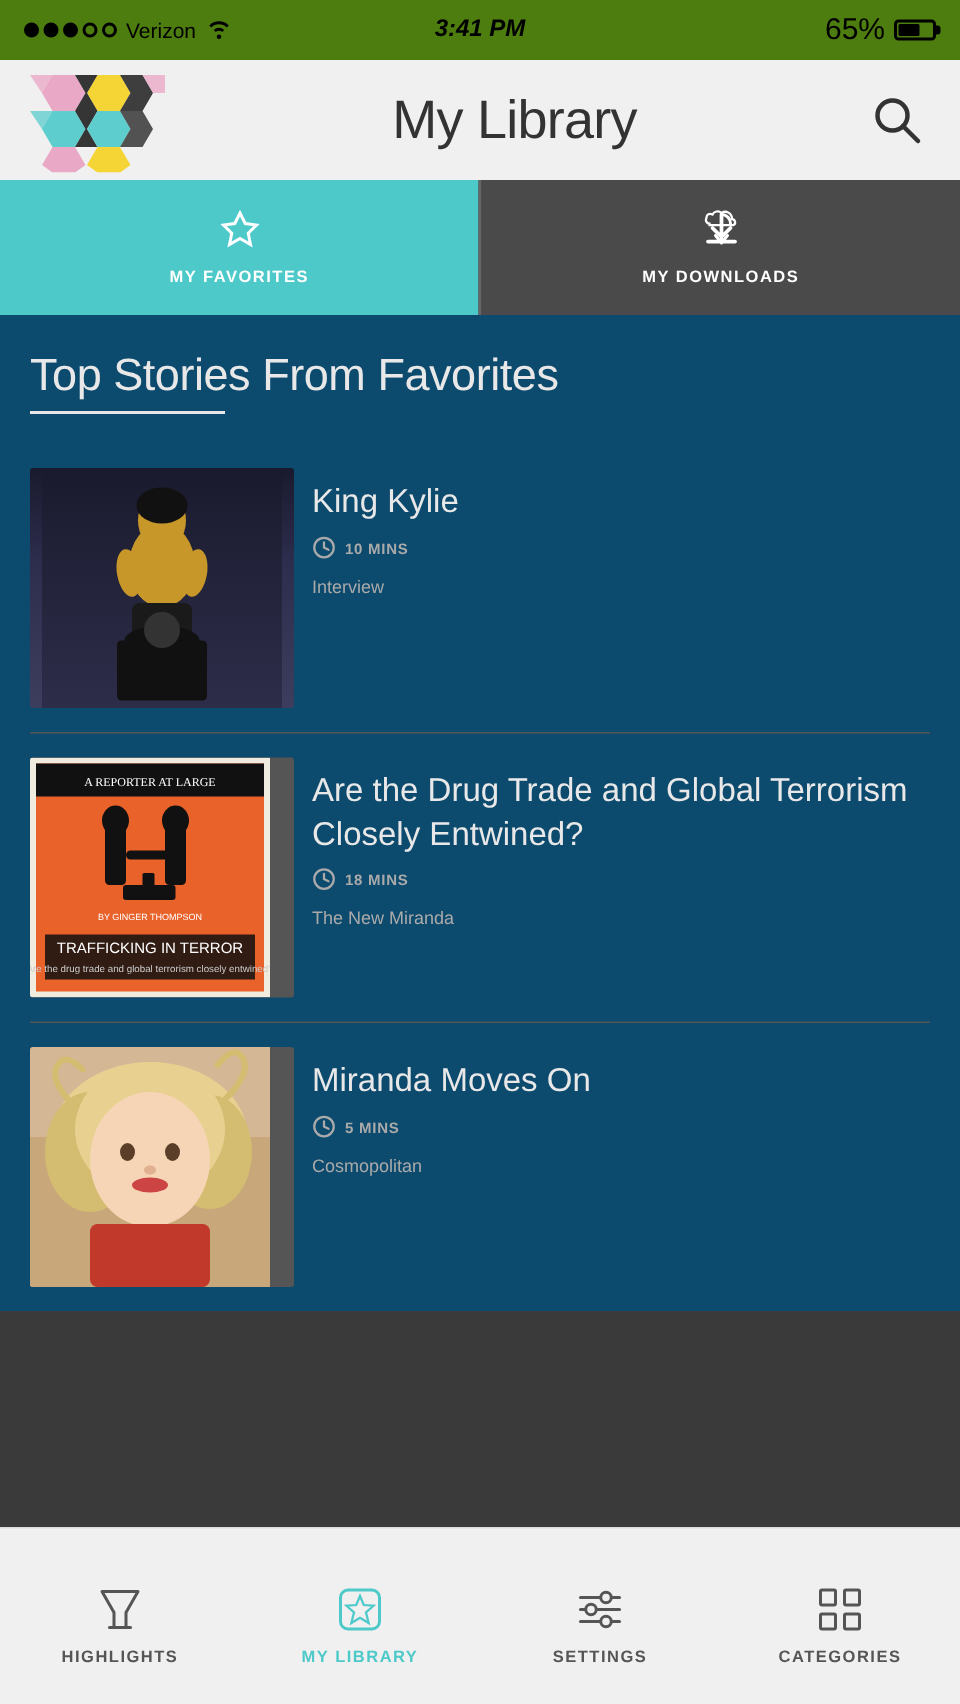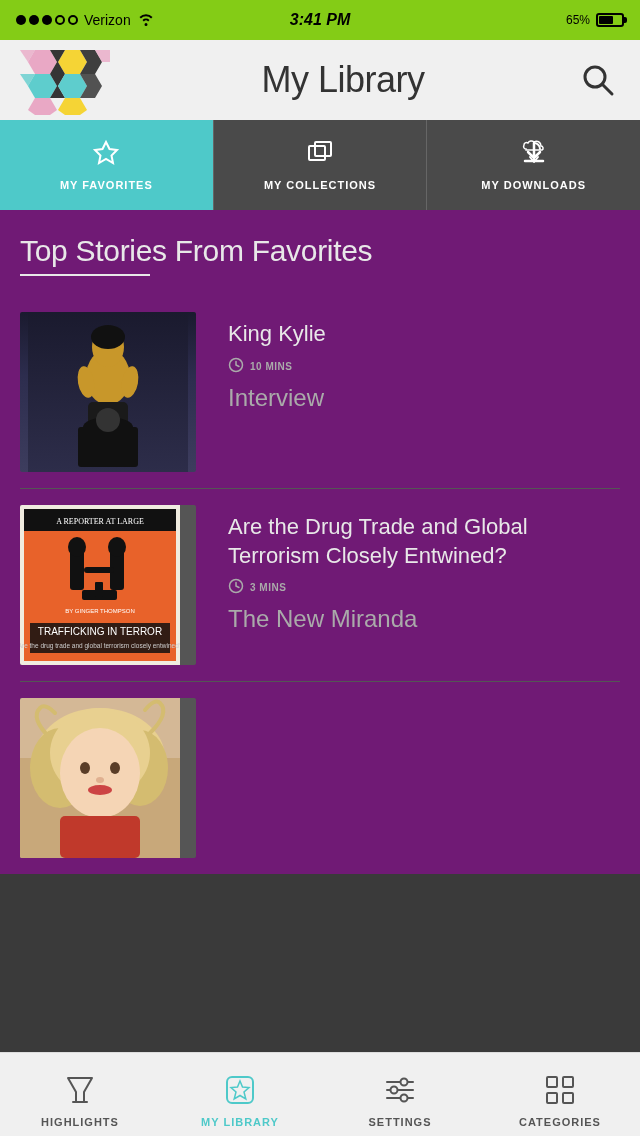--- a/index.html
+++ b/index.html
@@ -9,21 +9,21 @@
       background: #3a3a3a;
       font-family: -apple-system, 'Helvetica Neue', Arial, sans-serif;
       overflow: hidden;
       position: relative;
     }
 
     
     .status-bar {
       width: 640px;
       height: 40px;
-      background: #84cc16;
+      background: #4d7c0f;
       display: flex;
       align-items: center;
       justify-content: space-between;
       padding: 16px 16px;
       position: relative;
     }
     .status-left {
       display: flex;
       align-items: center;
       gap: 6px;
@@ -47,21 +47,21 @@
       color: #000;
       position: absolute;
       left: 50%;
       transform: translateX(-50%);
       font-style: italic;
     }
     .status-right {
       display: flex;
       align-items: center;
       gap: 6px;
-      font-size: 12px;
+      font-size: 20px;
       color: #000;
     }
     .battery {
       display: flex;
       align-items: center;
       gap: 3px;
     }
     .battery-bar {
       width: 28px; height: 14px;
       border: 2px solid #000;
@@ -140,41 +140,41 @@
       color: #fff;
     }
     .tab-icon { color: #fff; font-size: 22px; }
 
     
     .divider { width: 1px; background: #666; }
 
     
     .content {
       width: 640px;
-      background: #701a75;
+      background: #0c4a6e;
       padding: 24px 20px 0 20px;
     }
     .section-title {
       font-size: 30px;
       font-weight: 300;
       color: #e8e8e8;
       margin-bottom: 6px;
       letter-spacing: -0.3px;
     }
     .section-underline {
       width: 130px;
       height: 2px;
       background: #e8e8e8;
       margin-bottom: 20px;
     }
 
     
     .story-item {
       display: flex;
-      gap: 32px;
+      gap: 12px;
       padding: 16px 0;
       border-bottom: 1px solid #555;
     }
     .story-thumb {
       width: 176px;
       height: 160px;
       flex-shrink: 0;
       border-radius: 2px;
       overflow: hidden;
       background: #555;
@@ -212,32 +212,32 @@
       font-size: 14px;
       color: #aaa;
     }
     .story-time {
       font-size: 10px;
       font-weight: 700;
       color: #aaa;
       letter-spacing: 0.5px;
     }
     .story-source {
-      font-size: 24px;
+      font-size: 12px;
       color: #aaa;
       font-weight: 300;
     }
 
     
     .bottom-nav {
       position: absolute;
       bottom: 0;
       left: 0;
       width: 640px;
-      height: 84px;
+      height: 118px;
       background: #f0f0f0;
       display: flex;
       border-top: 1px solid #ddd;
     }
     .nav-item {
       flex: 1;
       display: flex;
       flex-direction: column;
       align-items: center;
       justify-content: center;
@@ -334,29 +334,20 @@
 <div class="tab-bar-top">
   <div class="tab-top active">
     <span class="tab-icon">
       <svg width="28" height="28" viewBox="0 0 28 28" fill="none">
         <polygon points="14,3 17.5,10 25,11 19.5,16.5 21,24 14,20 7,24 8.5,16.5 3,11 10.5,10" stroke="#fff" stroke-width="2" fill="none"></polygon>
       </svg>
     </span>
     <span class="tab-top-label">MY FAVORITES</span>
   </div>
   <div class="divider"></div>
-  <div class="tab-top">
-    <span class="tab-icon">
-      <svg width="28" height="28" viewBox="0 0 28 28" fill="none">
-        <rect x="3" y="7" width="16" height="14" rx="1" stroke="#fff" stroke-width="2" fill="none"></rect>
-        <rect x="9" y="3" width="16" height="14" rx="1" stroke="#fff" stroke-width="2" fill="none"></rect>
-      </svg>
-    </span>
-    <span class="tab-top-label">MY COLLECTIONS</span>
-  </div>
   <div class="divider"></div>
   <div class="tab-top">
     <span class="tab-icon">
       <svg width="28" height="28" viewBox="0 0 28 28" fill="none">
         <path d="M14 4 L14 18 M8 13 L14 19 L20 13" stroke="#fff" stroke-width="2.5" stroke-linecap="round" stroke-linejoin="round" fill="none"></path>
         <path d="M5 22 L23 22" stroke="#fff" stroke-width="2.5" stroke-linecap="round"></path>
         <path d="M14 4 A6 6 0 0 1 20 10" stroke="#fff" stroke-width="2" stroke-linecap="round" fill="none"></path>
         <path d="M8 8 L14 4" stroke="none"></path>
 
         <path d="M6 10 C4 10 3 8 4 6 C4 4 6 3 8 4 C9 2 12 1 14 3 C17 1 21 3 21 7 C23 7 24 10 22 11 L6 11 Z" stroke="#fff" stroke-width="1.5" fill="none"></path>
@@ -446,21 +437,21 @@
     </div>
     <div class="story-info">
       <div class="story-title">Are the Drug Trade and Global Terrorism Closely Entwined?</div>
       <div class="story-meta">
         <span class="clock-icon">
           <svg width="16" height="16" viewBox="0 0 16 16" fill="none">
             <circle cx="8" cy="8" r="6.5" stroke="#aaa" stroke-width="1.5"></circle>
             <path d="M8 4.5 L8 8 L11 9.5" stroke="#aaa" stroke-width="1.5" stroke-linecap="round"></path>
           </svg>
         </span>
-        <span class="story-time">3 MINS</span>
+        <span class="story-time">18 MINS</span>
       </div>
       <div class="story-source">The New Miranda</div>
     </div>
   </div>
 
   <div class="story-item" style="border-bottom: none;">
     <div class="story-thumb">
       <svg width="160" height="160" viewBox="0 0 160 160" xmlns="http://www.w3.org/2000/svg">
         <rect width="160" height="160" fill="#d4b896"></rect>
 
@@ -478,20 +469,33 @@
 
         <ellipse cx="80" cy="82" rx="4" ry="3" fill="#e0b090"></ellipse>
 
         <ellipse cx="80" cy="92" rx="12" ry="5" fill="#c44"></ellipse>
 
         <rect x="40" y="118" width="80" height="42" rx="5" fill="#c0392b"></rect>
 
         <path d="M30 40 Q10 20 20 10 Q25 5 35 15" stroke="#d4bc70" stroke-width="4" fill="none" stroke-linecap="round"></path>
         <path d="M130 35 Q150 15 140 5 Q135 0 125 12" stroke="#d4bc70" stroke-width="4" fill="none" stroke-linecap="round"></path>
       </svg>
+    </div>
+    <div class="story-info">
+      <div class="story-title">Miranda Moves On</div>
+      <div class="story-meta">
+        <span class="clock-icon">
+          <svg width="16" height="16" viewBox="0 0 16 16" fill="none">
+            <circle cx="8" cy="8" r="6.5" stroke="#aaa" stroke-width="1.5"></circle>
+            <path d="M8 4.5 L8 8 L11 9.5" stroke="#aaa" stroke-width="1.5" stroke-linecap="round"></path>
+          </svg>
+        </span>
+        <span class="story-time">5 MINS</span>
+      </div>
+      <div class="story-source">Cosmopolitan</div>
     </div>
   </div>
 </div>
 
 <div class="bottom-nav">
 
   <div class="nav-item">
     <div class="nav-icon">
       <svg width="36" height="36" viewBox="0 0 36 36" fill="none">
 

